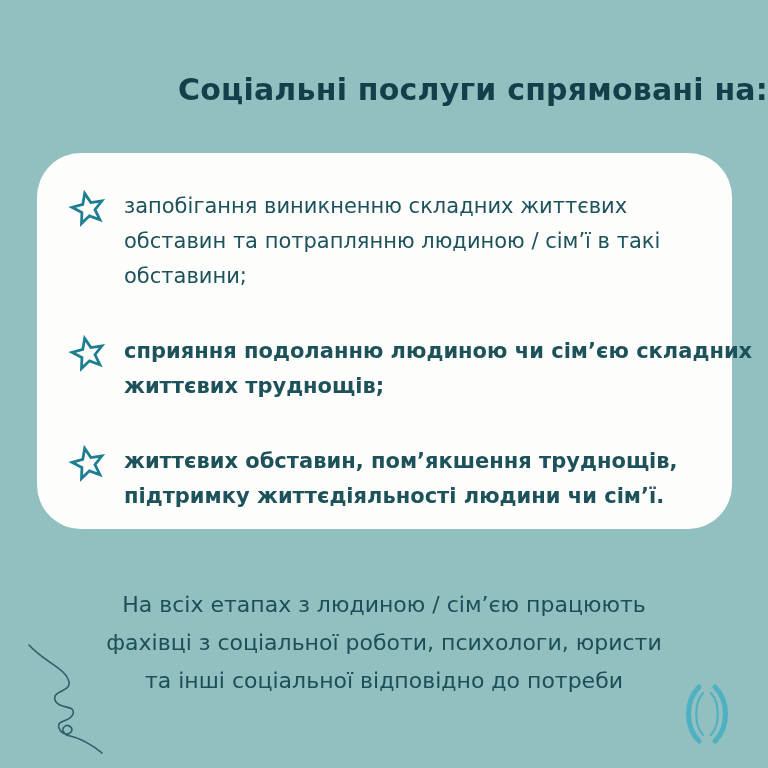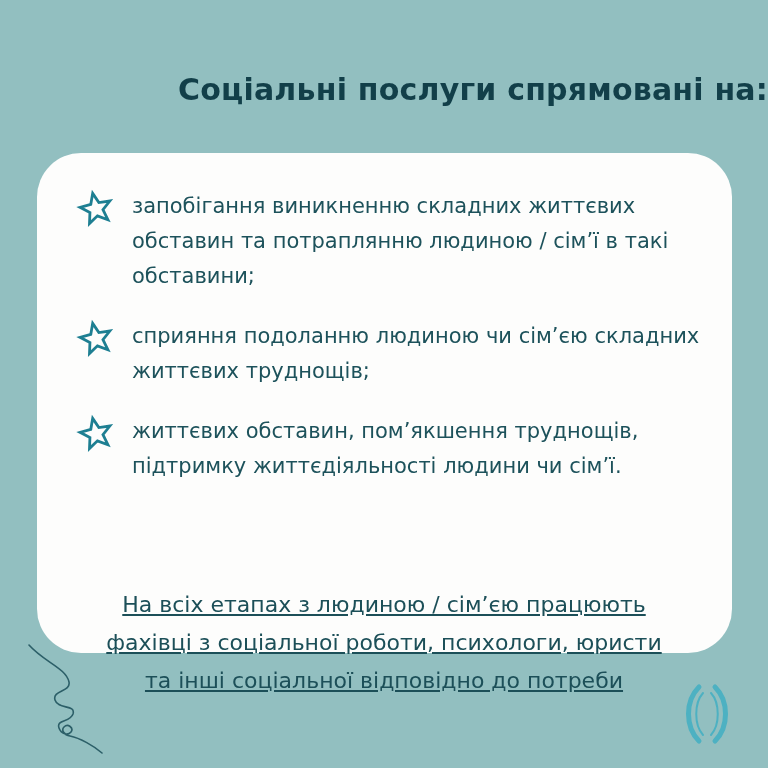--- a/index.html
+++ b/index.html
@@ -8,37 +8,37 @@
     background:#92bfc0;
     font-family:"DejaVu Sans","Liberation Sans",sans-serif;
   }
   .page-title{
     position:absolute;top:72px;left:0;width:768px;
     text-align:right;
     font-size:30px;font-weight:bold;letter-spacing:0.2px;
     color:#123f49;
   }
   .card{
-    position:absolute;left:37px;top:153px;width:695px;height:500px;
+    position:absolute;left:37px;top:153px;width:695px;height:376px;
     background:#fdfdfc;border-radius:44px;
     box-sizing:border-box;
-    padding:36px 30px 0 39px;
+    padding:36px 30px 0 31px;
   }
   .bullet{display:flex;align-items:flex-start;gap:16px;}
-  .bullet + .bullet{margin-top:25px;}
+  .bullet + .bullet{margin-top:40px;font-weight:bold;}
   .star-wrap{flex:0 0 40px;width:40px;height:40px;margin-top:0px;}
   .star-wrap svg{display:block;transform:rotate(-12deg);}
   .bullet-text{
     color:#1d525b;font-size:21px;line-height:35px;
   }
   .t-line{white-space:nowrap;}
   .footer-text{
     position:absolute;top:586px;left:0;width:768px;
     text-align:center;color:#1c4f58;
-    font-size:22px;line-height:38px;text-decoration:underline;
+    font-size:22px;line-height:38px;
   }
   .squiggle{position:absolute;left:24px;top:642px;}
   .brand-logo{position:absolute;left:668px;top:680px;}
 </style>
 </head>
 <body>
 
 <div class="page-title">Соціальні послуги спрямовані на:</div>
 
 <div class="card">

